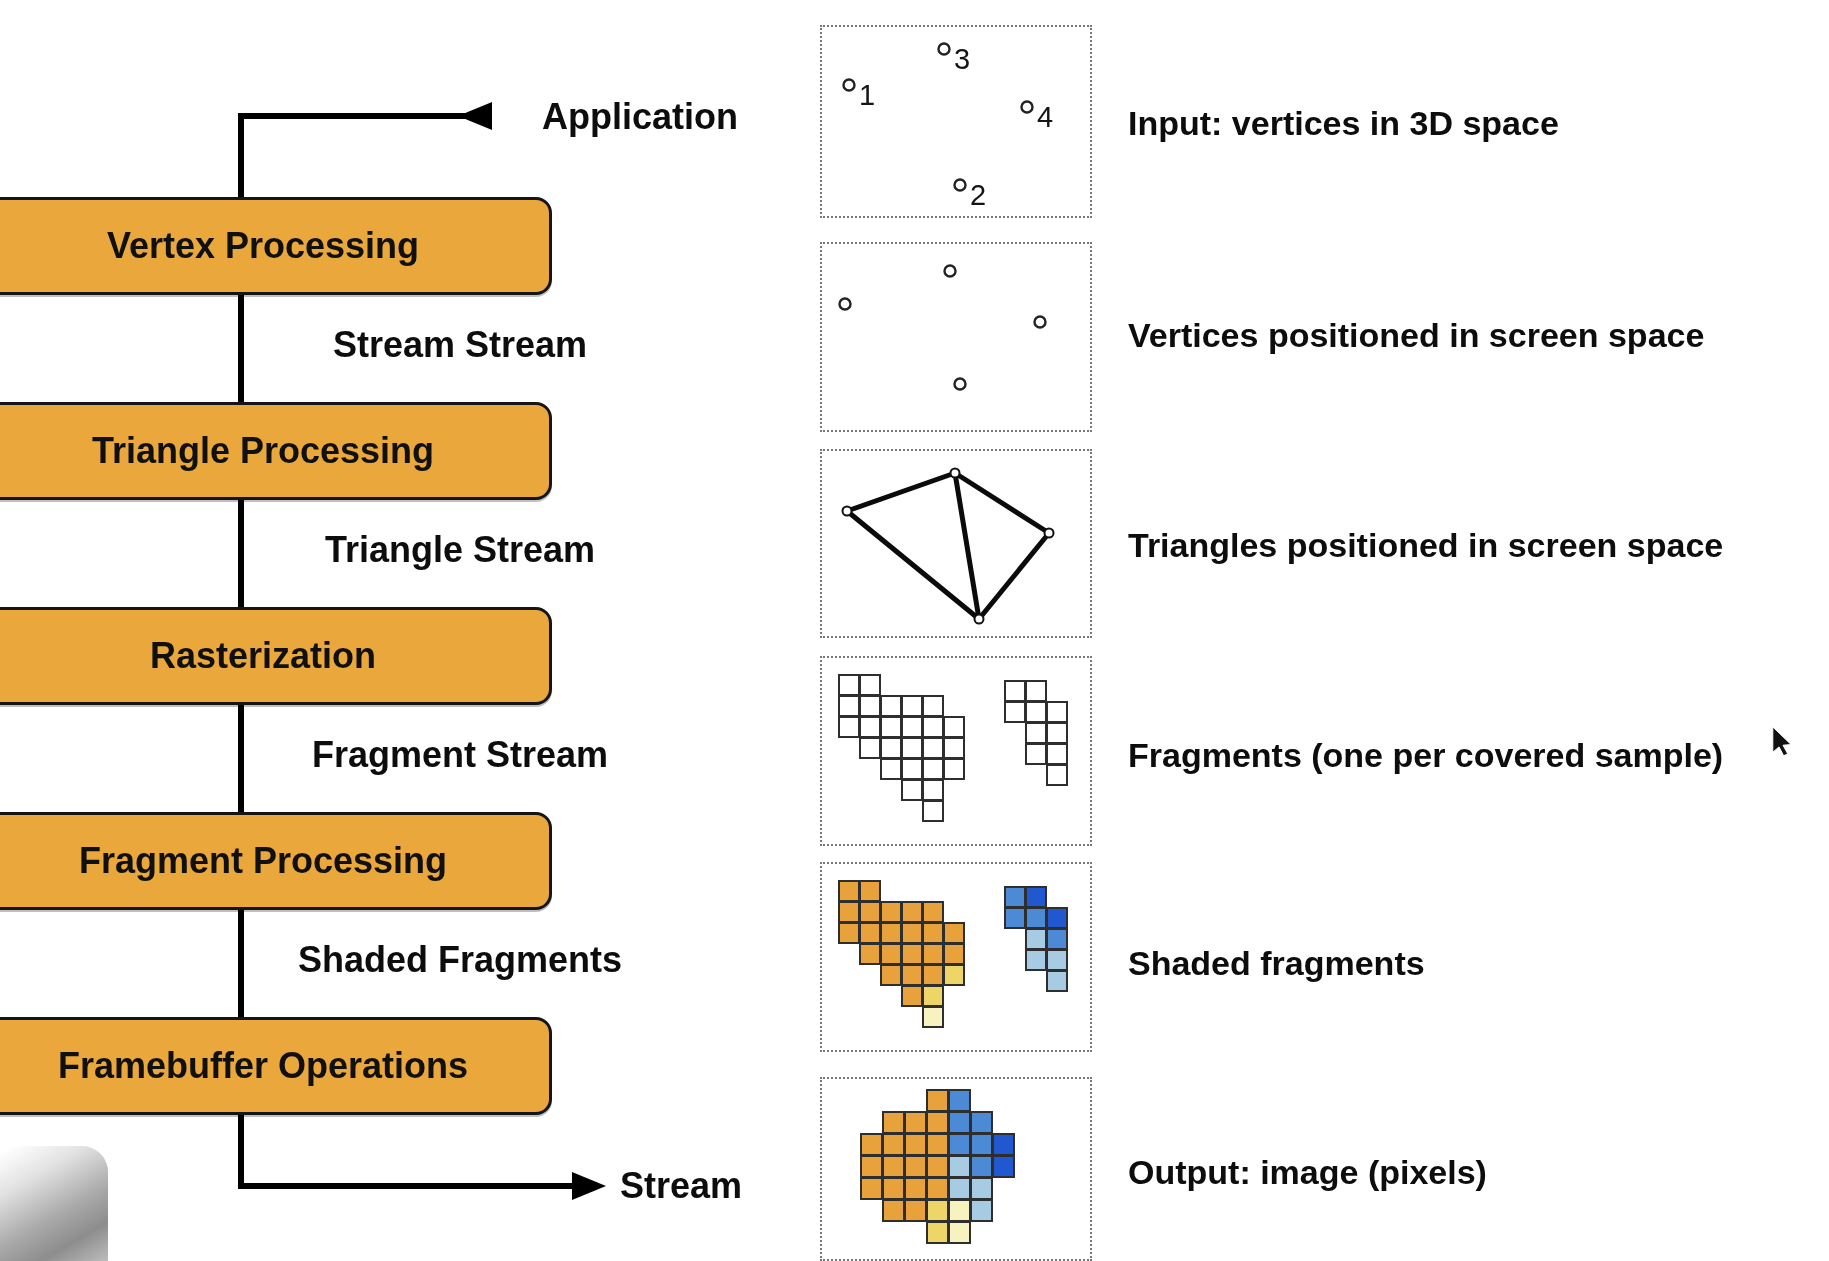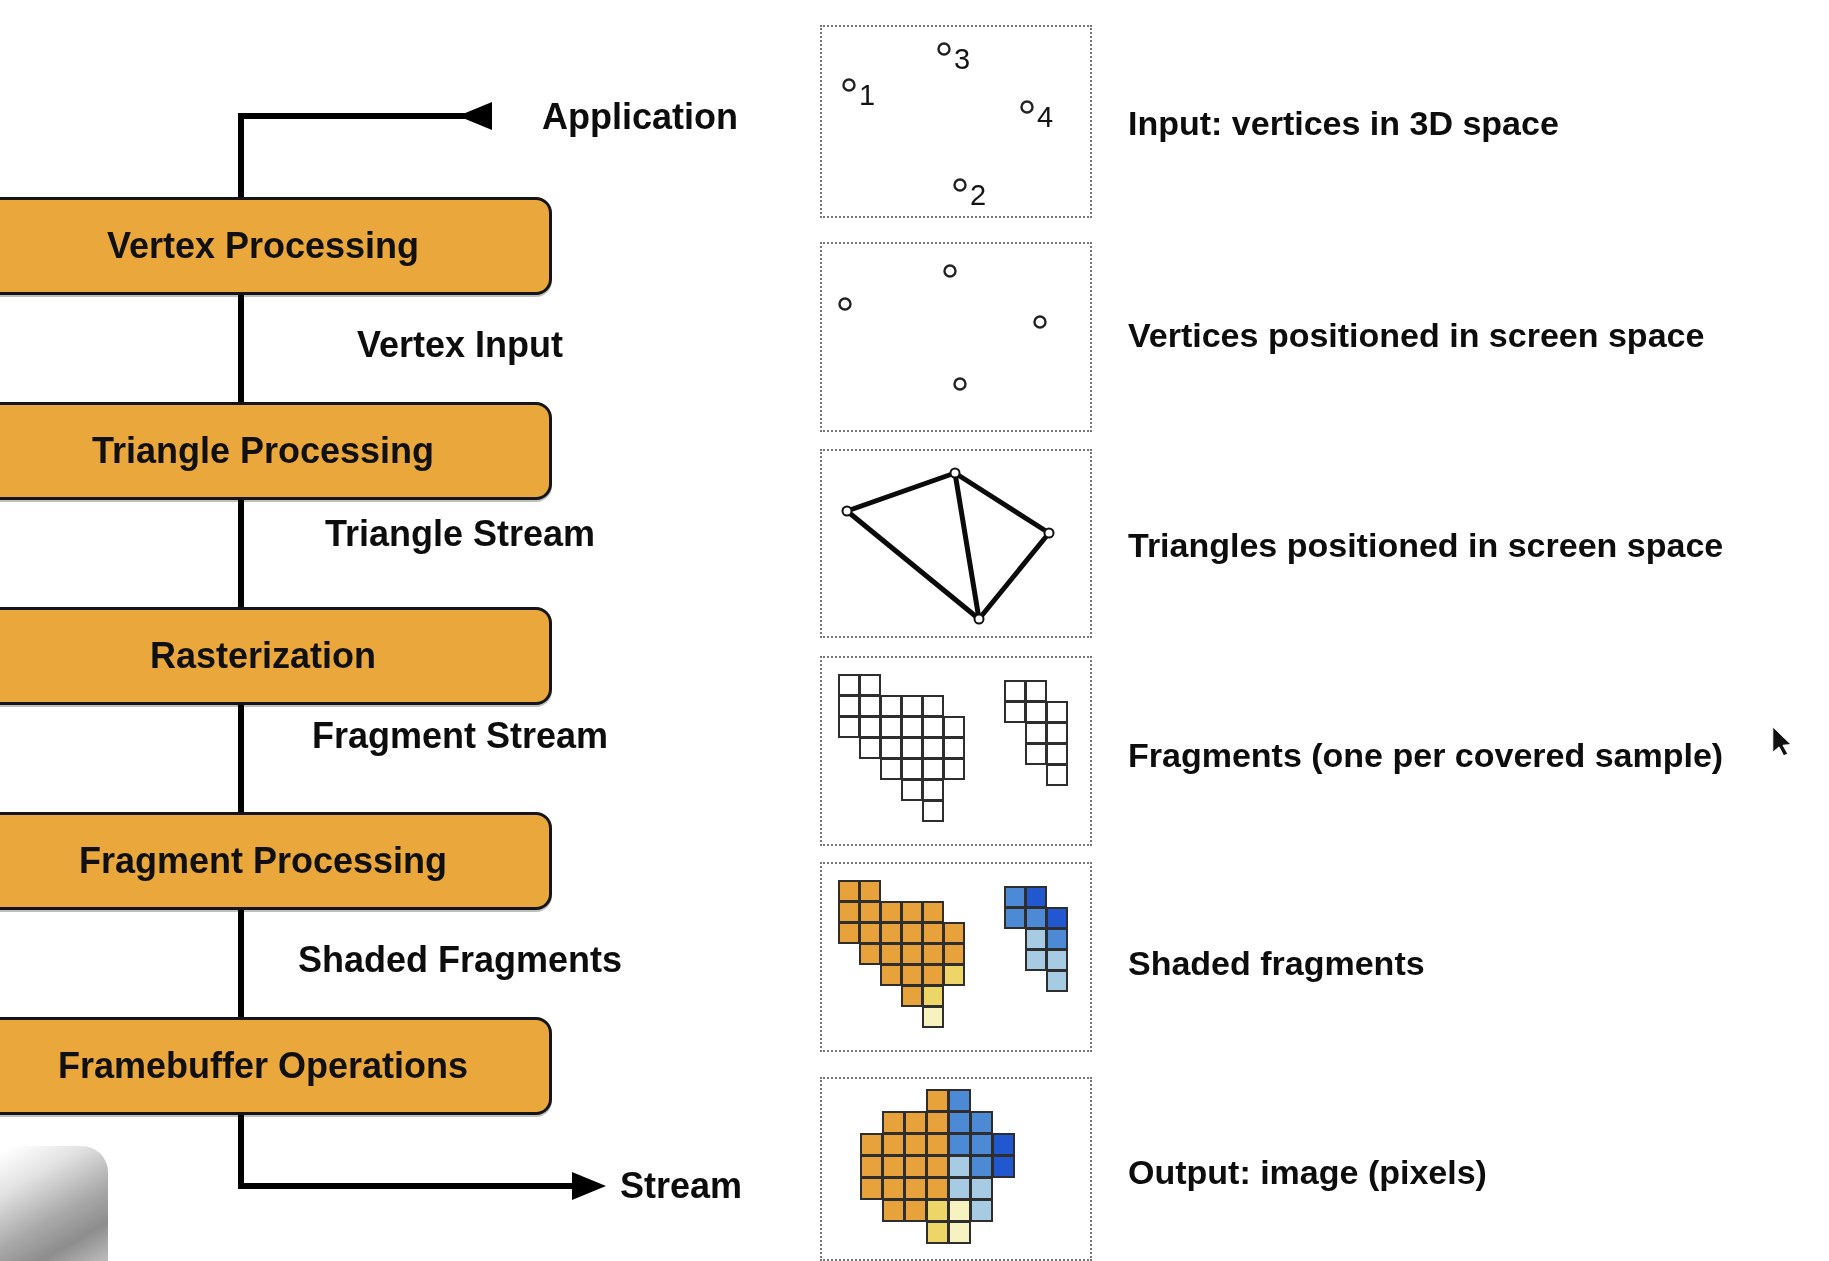--- a/index.html
+++ b/index.html
@@ -22,21 +22,21 @@
     display:flex;align-items:center;justify-content:center;
     font-size:36px;font-weight:bold;color:#101010;z-index:2;
     box-shadow:0 2px 0 rgba(0,0,0,0.25);
   }
   .stage.s0{top:197px}.stage.s1{top:402px}.stage.s2{top:607px}.stage.s3{top:812px}.stage.s4{top:1017px}
   
   .stream{
     position:absolute;left:250px;width:420px;height:44px;line-height:44px;
     text-align:center;font-size:36px;font-weight:bold;color:#0d0d0d;z-index:2;
   }
-  .stream.t0{top:323px}.stream.t1{top:512px}.stream.t2{top:714px}.stream.t3{top:938px}
+  .stream.t0{top:323px}.stream.t1{top:528px}.stream.t2{top:733px}.stream.t3{top:938px}
   .endpoint{position:absolute;font-size:36px;font-weight:bold;color:#0d0d0d;z-index:2;}
   .endpoint.app{left:542px;top:96px;}
   .endpoint.disp{left:620px;top:1165px;}
   
   .panel{
     position:absolute;left:820px;width:272px;border:2px dotted #777;
     background:#fff;box-sizing:border-box;overflow:hidden;
   }
   .panel.p0{top:25px;height:193px}
   .panel.p1{top:242px;height:190px}
@@ -72,21 +72,21 @@
 
   <div class="endpoint app">Application</div>
   <div class="endpoint disp">Stream</div>
 
   <div class="stage s0">Vertex Processing</div>
   <div class="stage s1">Triangle Processing</div>
   <div class="stage s2">Rasterization</div>
   <div class="stage s3">Fragment Processing</div>
   <div class="stage s4">Framebuffer Operations</div>
 
-  <div class="stream t0">Vertex Input</div>
+  <div class="stream t0">Stream Stream</div>
   <div class="stream t1">Triangle Stream</div>
   <div class="stream t2">Fragment Stream</div>
   <div class="stream t3">Shaded Fragments</div>
 
   <div class="panel p0">
       <svg width="268" height="186" viewBox="0 0 268 186">
         <circle cx="27" cy="58" r="5.5" fill="#fff" stroke="#222" stroke-width="2.4"></circle>
         <text x="37" y="78" font-size="29" fill="#141414" font-family="&quot;Liberation Sans&quot;, sans-serif">1</text>
         <circle cx="122" cy="22" r="5.5" fill="#fff" stroke="#222" stroke-width="2.4"></circle>
         <text x="132" y="42" font-size="29" fill="#141414" font-family="&quot;Liberation Sans&quot;, sans-serif">3</text>

